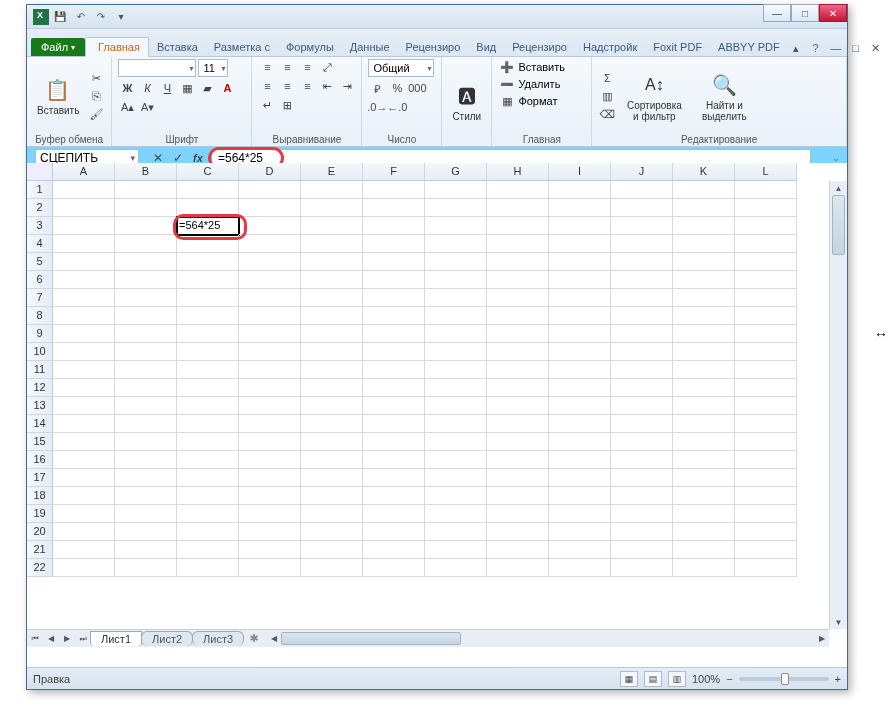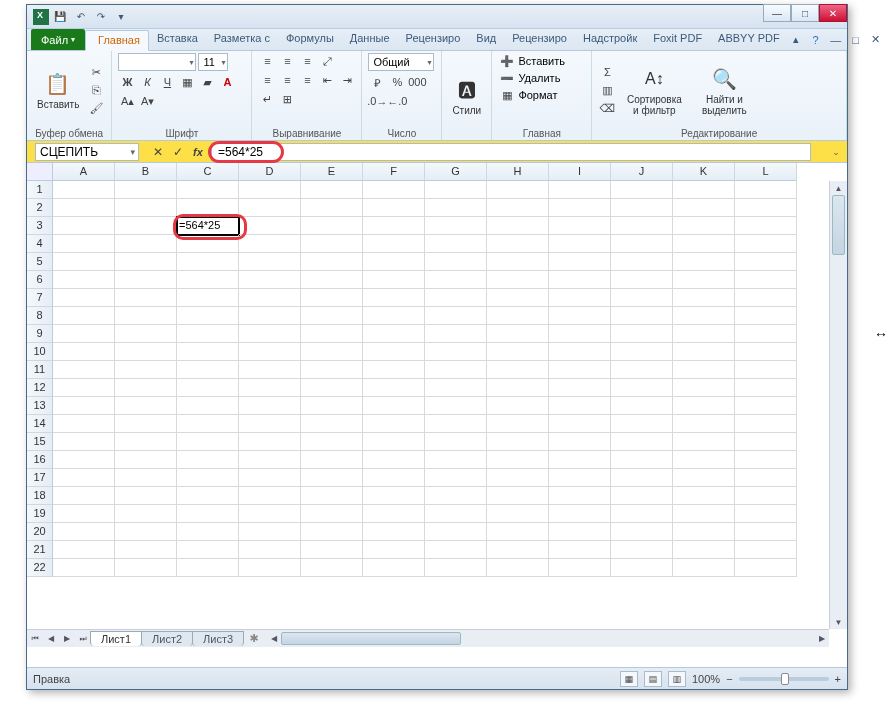--- a/index.html
+++ b/index.html
@@ -11,42 +11,42 @@
 .title-qat { display: flex; align-items: center; gap: 4px; padding-left: 6px; }
 .xl-icon { width: 16px; height: 16px; background: #217346; display: inline-block; position: relative; }
 .xl-icon::after { content: "X"; color: #fff; font-size: 9px; font-weight: bold; position: absolute; left: 4px; top: 1px; }
 .qat-btn { width: 16px; height: 16px; display: flex; align-items: center; justify-content: center; font-size: 10px; color: #3b5a7a; cursor: pointer; }
 .title-text { position: absolute; left: 0; right: 0; text-align: center; pointer-events: none; }
 .win-btns { position: absolute; right: 0; top: -1px; display: flex; }
 .win-btn { width: 28px; height: 18px; border: 1px solid #9ab; background: linear-gradient(#f7fbff,#d9e7f5); font-size: 10px; display: flex; align-items: center; justify-content: center; cursor: pointer; }
 .win-btn.close { background: linear-gradient(#e68,#c13); color: #fff; border-color: #a13; }
 
 
-.tabrow { height: 22px; background: linear-gradient(#e6eef7,#dce7f2); display: flex; border-bottom: 1px solid #b6c8dc; font-size: 11px; }
+.tabrow { height: 28px; background: linear-gradient(#e6eef7,#dce7f2); display: flex; align-items: flex-end; border-bottom: 1px solid #b6c8dc; font-size: 11px; }
 .file-tab { background: #1a7a1a; color: #fff; padding: 3px 10px; border-radius: 2px 2px 0 0; margin-left: 4px; display: flex; align-items: center; gap: 3px; cursor: pointer; }
 .tab { padding: 3px 8px; color: #3b5a7a; cursor: pointer; white-space: nowrap; }
 .tab.active { background: #f5f9fd; border: 1px solid #b6c8dc; border-bottom: 1px solid #f5f9fd; border-radius: 2px 2px 0 0; color: #cc6600; position: relative; top: 1px; padding-left: 12px; }
 .tab-help { margin-left: auto; display: flex; gap: 4px; padding-right: 6px; align-items: center; }
 .tab-help span { width: 16px; height: 16px; display: flex; align-items: center; justify-content: center; font-size: 11px; color: #3b5a7a; cursor: pointer; }
 
 
 .ribbon { height: 90px; background: linear-gradient(#f5f9fd,#e9f1f9); border-bottom: 1px solid #b6c8dc; display: flex; font-size: 11px; overflow: hidden; }
 .group { border-right: 1px solid #cdd; padding: 2px 6px 1px; display: flex; flex-direction: column; justify-content: space-between; }
 .group-label { text-align: center; font-size: 10px; color: #555; padding-top: 1px; }
 .group-body { flex: 1; display: flex; align-items: center; gap: 4px; }
 .big-btn { display: flex; flex-direction: column; align-items: center; gap: 1px; padding: 2px 4px; cursor: pointer; font-size: 10px; color: #333; }
 .big-btn .ico { width: 28px; height: 28px; display: flex; align-items: center; justify-content: center; font-size: 20px; }
 .mini-col { display: flex; flex-direction: column; gap: 2px; }
 .mini-btn { width: 18px; height: 16px; display: flex; align-items: center; justify-content: center; font-size: 11px; color: #444; cursor: pointer; }
 .combo { height: 18px; border: 1px solid #abc; background: #fff; font-size: 11px; padding: 0 14px 0 4px; display: flex; align-items: center; position: relative; }
 .combo::after { content: "▾"; position: absolute; right: 2px; font-size: 8px; color: #666; }
 .row { display: flex; gap: 2px; align-items: center; }
 
 
-.fbar { height: 22px; border-bottom: 1px solid #b6c8dc; display: flex; align-items: center; background: #fde047; font-size: 12px; }
+.fbar { height: 22px; border-bottom: 1px solid #b6c8dc; display: flex; align-items: center; background: #7dd3fc; font-size: 12px; }
 .namebox { width: 104px; height: 18px; margin: 0 6px 0 8px; border: 1px solid #abc; background: #fff; padding: 0 4px; display: flex; align-items: center; position: relative; }
 .namebox::after { content: "▾"; position: absolute; right: 3px; font-size: 9px; color: #666; }
 .fbar-btns { display: flex; gap: 2px; padding: 0 4px; }
 .fbar-btn { width: 18px; height: 18px; display: flex; align-items: center; justify-content: center; cursor: pointer; color: #444; font-size: 12px; }
 .fx { font-style: italic; font-weight: bold; font-size: 11px; }
 .formula-input { flex: 1; height: 18px; border: 1px solid #abc; background: #fff; padding: 0 6px; display: flex; align-items: center; margin-right: 18px; position: relative; }
 .formula-hl { position: absolute; left: -4px; top: -3px; width: 76px; height: 22px; border: 3px solid #e63946; border-radius: 11px; pointer-events: none; }
 .fbar-expand { width: 14px; height: 18px; display: flex; align-items: center; justify-content: center; font-size: 9px; color: #666; cursor: pointer; margin-right: 4px; }
 
 
@@ -66,21 +66,21 @@
 .vscroll .arr { position: absolute; left: 0; right: 0; height: 14px; display: flex; align-items: center; justify-content: center; font-size: 8px; color: #556; cursor: pointer; }
 .hscroll { position: absolute; left: 240px; right: 18px; bottom: 0; height: 18px; background: #e9eef4; border-top: 1px solid #ccd; }
 .hscroll .thumb { position: absolute; top: 2px; bottom: 2px; left: 14px; width: 180px; background: linear-gradient(#dce6f0,#c5d4e3); border: 1px solid #9bb; border-radius: 2px; cursor: pointer; }
 .hscroll .arr { position: absolute; top: 0; bottom: 0; width: 14px; display: flex; align-items: center; justify-content: center; font-size: 8px; color: #556; cursor: pointer; }
 
 
 .sheettabs { position: absolute; left: 0; bottom: 0; height: 18px; width: 240px; background: #e9eef4; display: flex; align-items: center; font-size: 11px; border-top: 1px solid #ccd; }
 .sheetnav { display: flex; }
 .sheetnav span { width: 16px; height: 16px; display: flex; align-items: center; justify-content: center; font-size: 8px; color: #556; cursor: pointer; }
 .sheettab { padding: 1px 10px; background: #fff; border: 1px solid #9ab; border-bottom: none; border-radius: 0 0 4px 4px; margin-left: -1px; cursor: pointer; color: #333; }
-.sheettab:not(.active) { background: #dfe7ef; color: #556; }
+.sheettab:not(.active) { background: #dfe7ef; color: #556; border-radius: 6px; }
 .newsheet { width: 20px; height: 16px; display: flex; align-items: center; justify-content: center; cursor: pointer; color: #888; font-size: 11px; }
 
 
 .status { position: absolute; left: 0; right: 0; bottom: 0; height: 22px; background: linear-gradient(#e5edf5,#d6e2ee); border-top: 1px solid #b6c8dc; display: flex; align-items: center; font-size: 11px; color: #444; padding: 0 6px; }
 .status-right { margin-left: auto; display: flex; align-items: center; gap: 6px; }
 .view-btn { width: 18px; height: 16px; border: 1px solid #abc; background: #f4f8fc; cursor: pointer; display: flex; align-items: center; justify-content: center; font-size: 9px; }
 .zoom-slider { width: 90px; height: 4px; background: #bcd; position: relative; border-radius: 2px; }
 .zoom-slider .knob { position: absolute; left: 42px; top: -4px; width: 8px; height: 12px; background: #fff; border: 1px solid #889; border-radius: 2px; cursor: pointer; }
 
 

